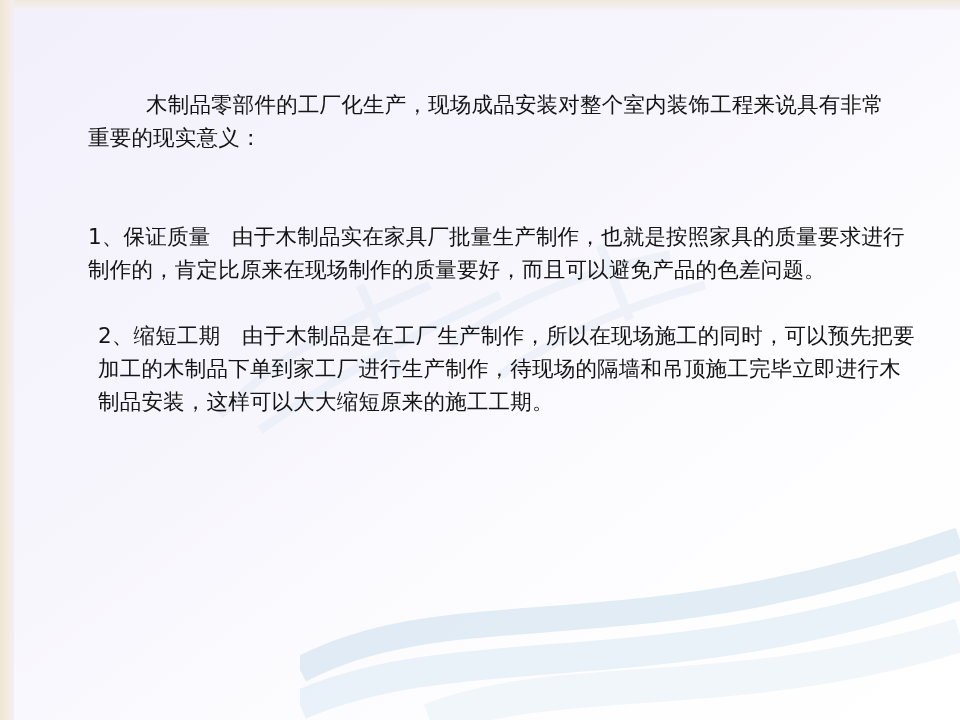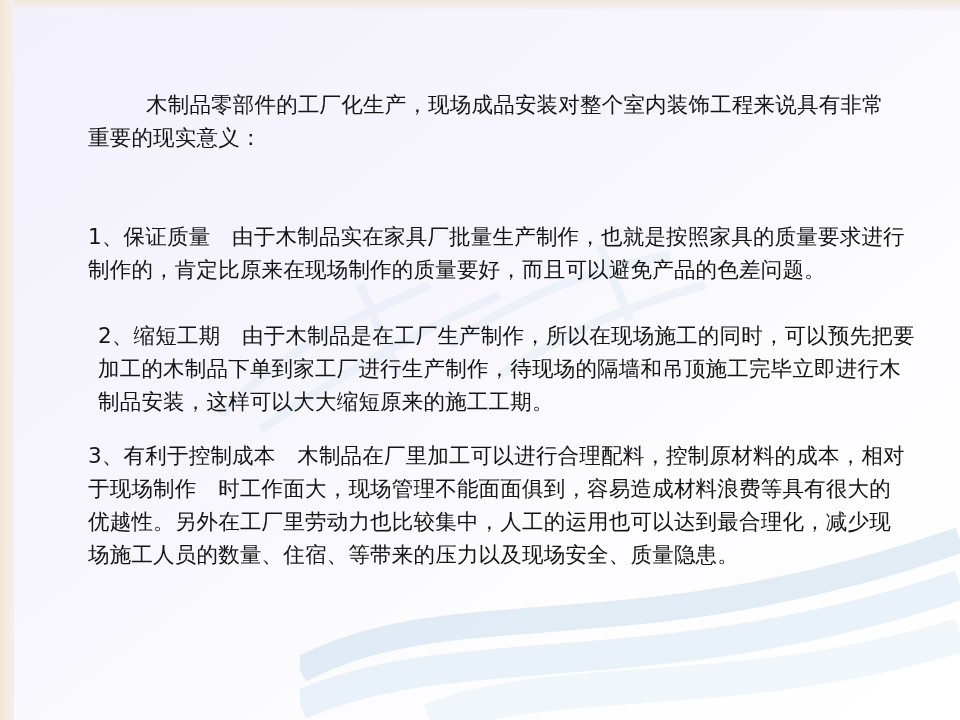--- a/index.html
+++ b/index.html
@@ -96,16 +96,15 @@
       <path d="M300,150 C370,105 430,80 505,60"></path>
       <path d="M160,60 L200,150"></path>
       <path d="M400,20 L430,95"></path>
     </g>
   </svg>
 
   <div class="content">
     <div class="para intro">木制品零部件的工厂化生产，现场成品安装对整个室内装饰工程来说具有非常重要的现实意义：</div>
     <div class="para p1">1、保证质量　由于木制品实在家具厂批量生产制作，也就是按照家具的质量要求进行制作的，肯定比原来在现场制作的质量要好，而且可以避免产品的色差问题。</div>
     <div class="para p2">2、缩短工期　由于木制品是在工厂生产制作，所以在现场施工的同时，可以预先把要加工的木制品下单到家工厂进行生产制作，待现场的隔墙和吊顶施工完毕立即进行木制品安装，这样可以大大缩短原来的施工工期。</div>
-    <div class="para p3">3、有利于控制成本　木制品在厂里加工可以进行合理配料，控制原材料的成本，相对于现场制作　时工作面大，现场管理不能面面俱到，容易造成材料浪费等具有很大的优越性。另外在工厂里劳动力也比较集中，人工的运用也可以达到最合理化，减少现场施工人员的数量、住宿、等带来的压力以及现场安全、质量隐患。</div>
   </div>
 
 </div>
 
 </body></html>

